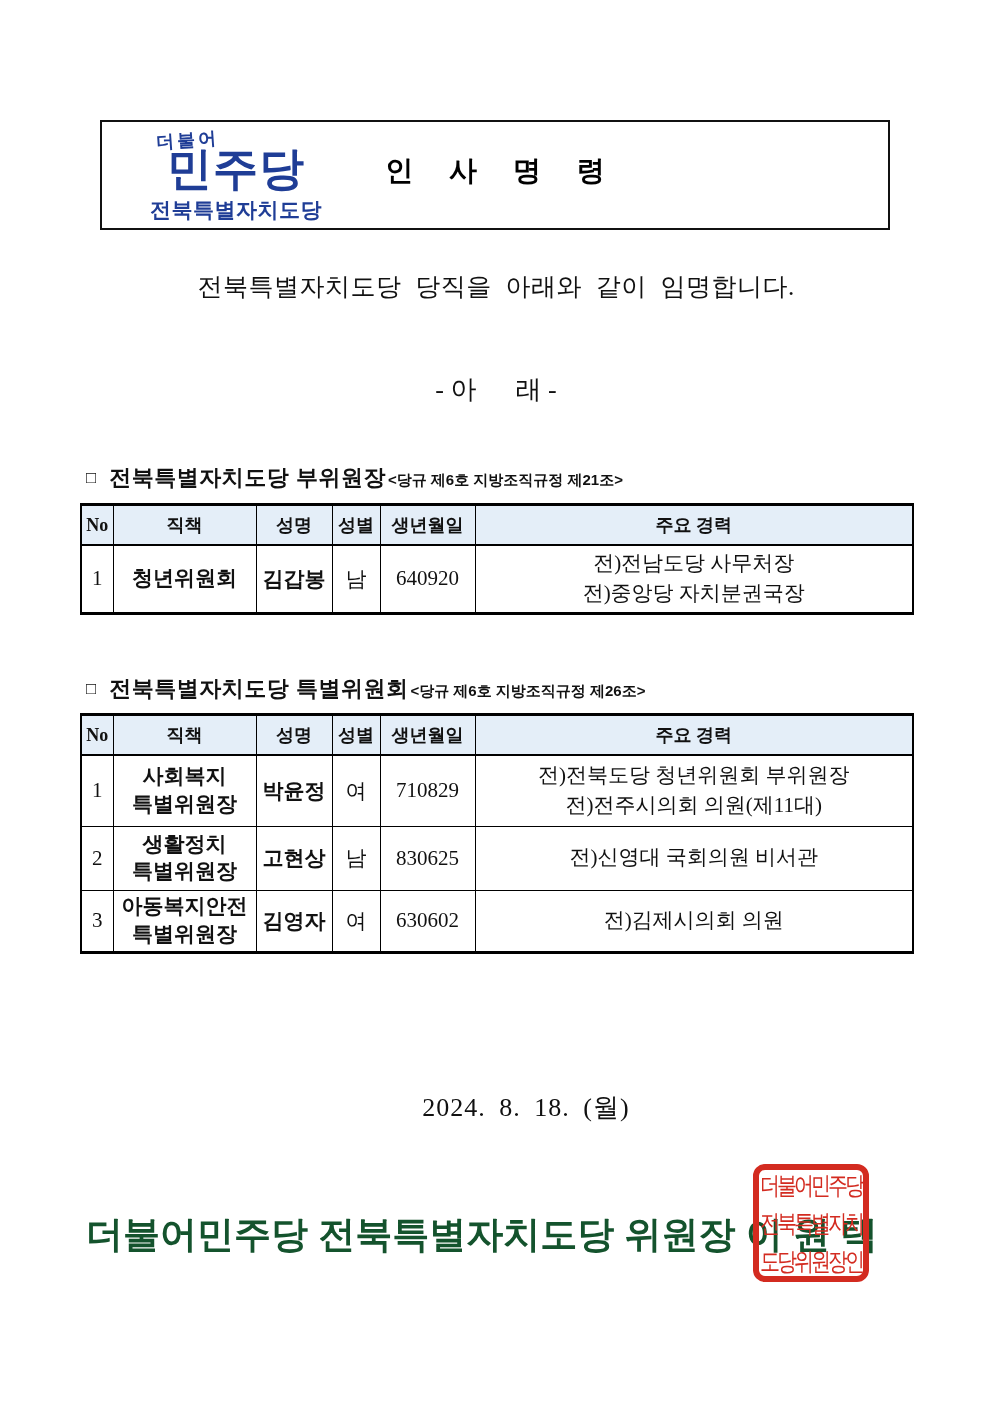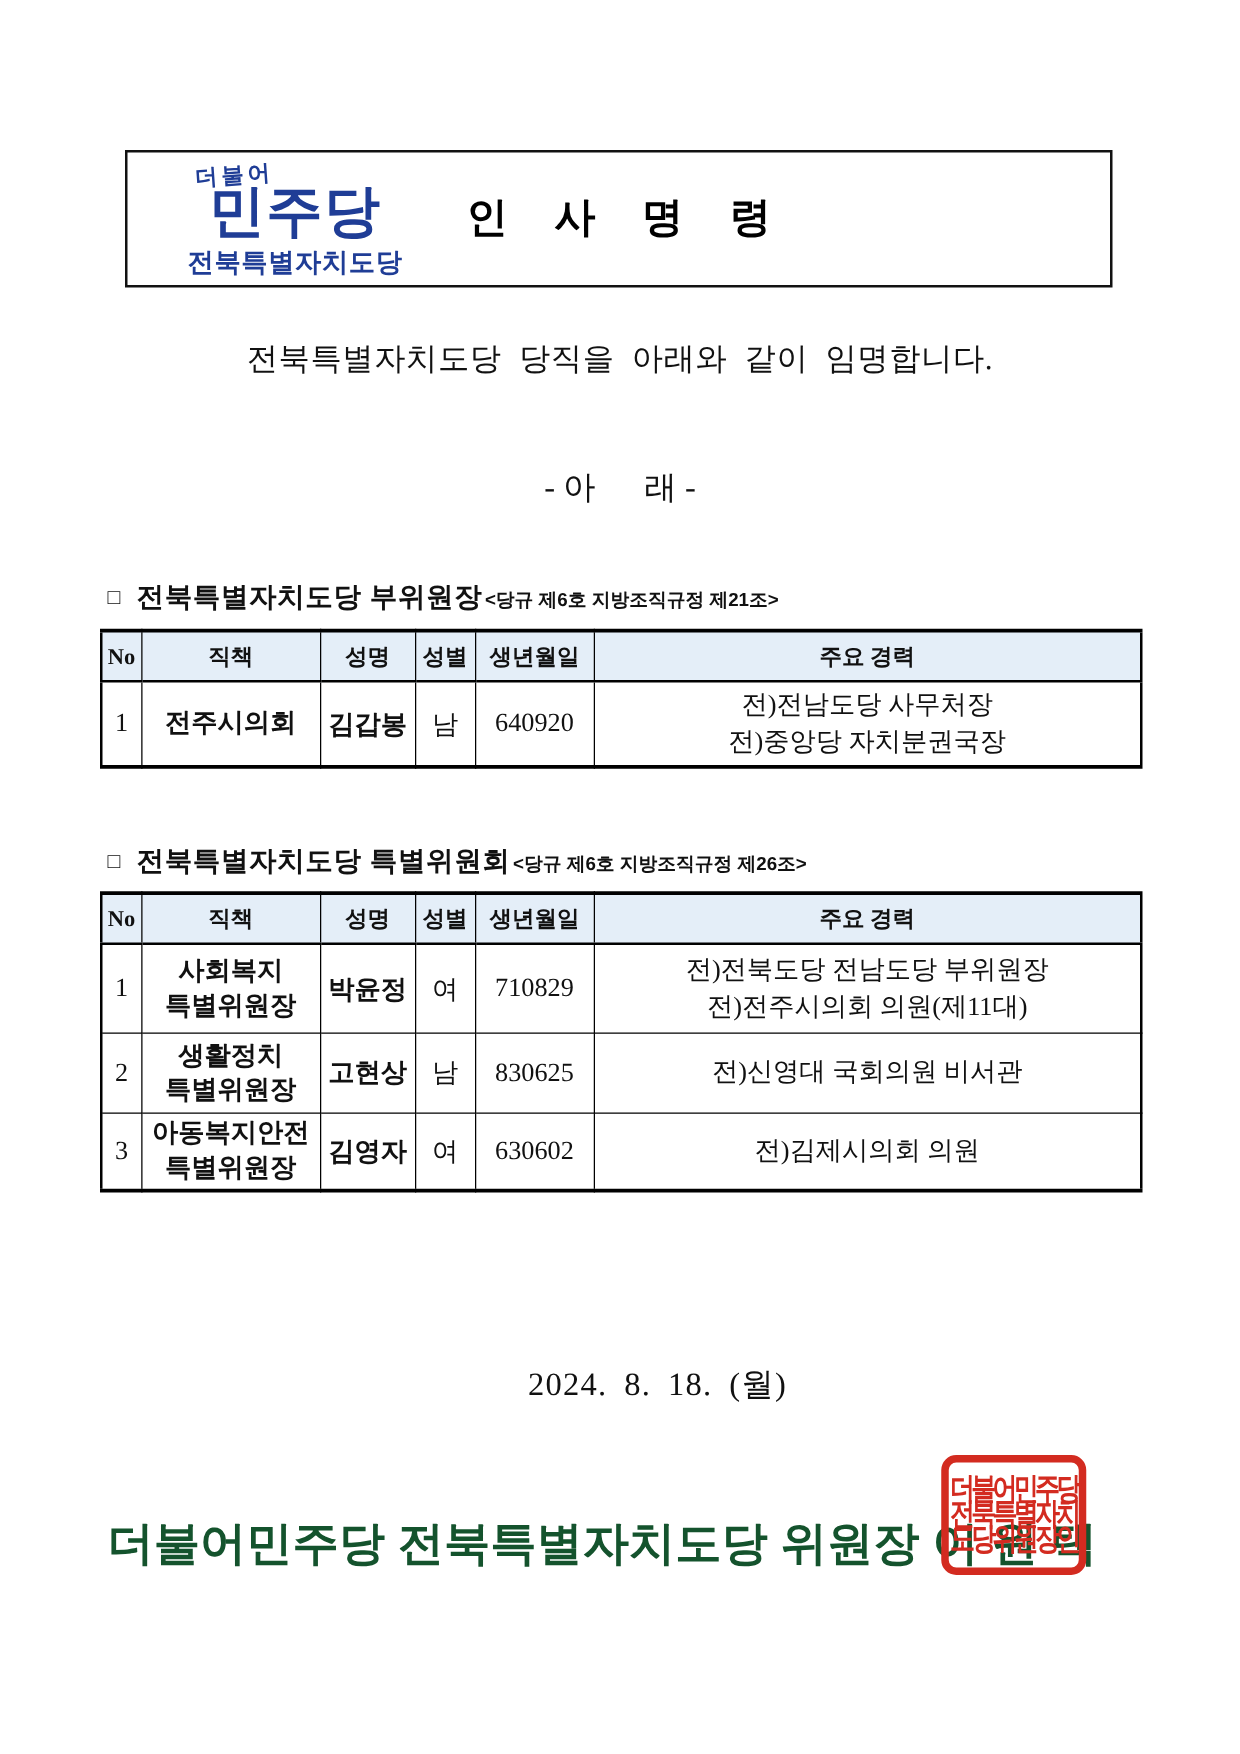--- a/index.html
+++ b/index.html
@@ -40,21 +40,21 @@
     font-size:45px;font-weight:900;letter-spacing:1px;line-height:1;
   }
   .logo-sub{
     position:absolute;left:0;right:0;top:70px;
     font-size:21px;font-weight:800;letter-spacing:0.5px;
   }
   .header-title{
     position:absolute;left:0;right:0;top:30px;
     text-align:center;
     font-family:"Liberation Sans","DejaVu Sans",sans-serif;
-    font-size:33px;font-weight:800;letter-spacing:14px;text-indent:14px;
+    font-size:28px;font-weight:800;letter-spacing:14px;text-indent:14px;
     color:#000;
   }
   
   .intro{
     position:absolute;left:0;right:0;top:270px;
     text-align:center;font-size:25px;word-spacing:7px;letter-spacing:0.5px;
   }
   .below-marker{
     position:absolute;left:0;right:0;top:372px;
     text-align:center;font-size:26px;white-space:pre;
@@ -105,27 +105,27 @@
     font-size:26px;letter-spacing:1px;word-spacing:6px;
   }
   .signature{
     position:absolute;left:86px;top:1210px;
     font-family:"Liberation Sans","DejaVu Sans",sans-serif;
     font-size:37px;font-weight:900;letter-spacing:0px;white-space:nowrap;
     color:#14532d;
   }
   .seal{
     position:absolute;left:753px;top:1164px;
-    width:116px;height:96px;box-sizing:border-box;
+    width:116px;height:118px;box-sizing:border-box;
     border:6px solid var(--seal-red);border-radius:12px;
-    display:flex;flex-direction:column;justify-content:center;align-items:center;
+    display:flex;flex-direction:column;justify-content:space-between;align-items:center;
     padding:5px 2px;
     color:var(--seal-red);
     font-family:"Liberation Sans","DejaVu Sans",sans-serif;
-    font-weight:700;
+    font-weight:400;
     z-index:5;
   }
   .seal .seal-line{font-size:20px;letter-spacing:-3px;line-height:1;white-space:nowrap;transform:scaleY(1.25);}
 </style>
 </head>
 <body>
 
 <div class="page">
 
   <div class="header-box">
@@ -162,21 +162,21 @@
         <th>직책</th>
         <th>성명</th>
         <th>성별</th>
         <th>생년월일</th>
         <th>주요 경력</th>
       </tr>
     </thead>
     <tbody>
       <tr>
         <td>1</td>
-        <td class="cell-pos">전주시의회</td>
+        <td class="cell-pos">청년위원회</td>
         <td class="cell-name">김갑봉</td>
         <td>남</td>
         <td>640920</td>
         <td class="cell-career">
           <div>전)전남도당 사무처장</div>
           <div>전)중앙당 자치분권국장</div>
         </td>
       </tr>
     </tbody>
   </table>
@@ -208,21 +208,21 @@
     </thead>
     <tbody>
       <tr class="r1">
         <td>1</td>
         <td class="cell-pos">사회복지
 특별위원장</td>
         <td class="cell-name">박윤정</td>
         <td>여</td>
         <td>710829</td>
         <td class="cell-career">
-          <div>전)전북도당 전남도당 부위원장</div>
+          <div>전)전북도당 청년위원회 부위원장</div>
           <div>전)전주시의회 의원(제11대)</div>
         </td>
       </tr>
       <tr class="r2">
         <td>2</td>
         <td class="cell-pos">생활정치
 특별위원장</td>
         <td class="cell-name">고현상</td>
         <td>남</td>
         <td>830625</td>

